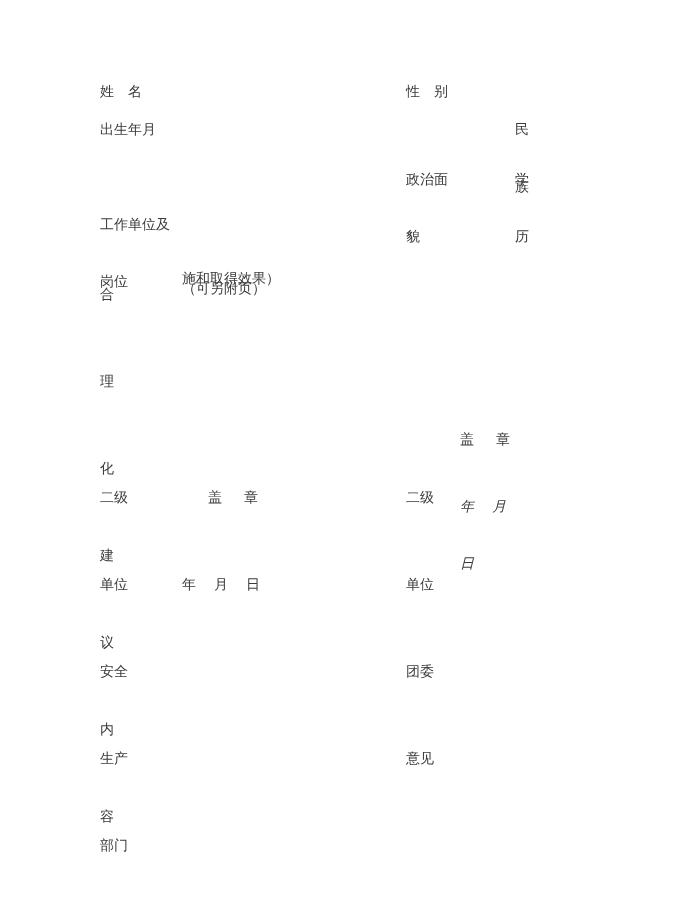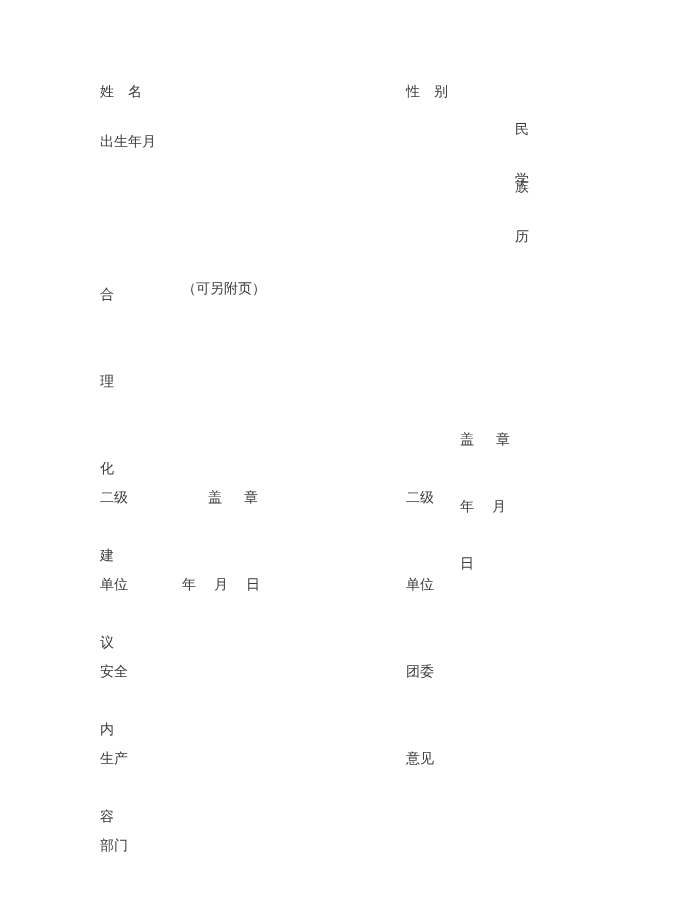--- a/index.html
+++ b/index.html
@@ -34,38 +34,47 @@
 
 <div class="page">
 
   <div class="t" style="left:100px; top:82px;">姓　名</div>
   <div class="t" style="left:406px; top:82px;text-align:right;">性　别</div>
   <div class="t lh19" style="left:515px; top:82px;">
     <div>民</div>
     <div>族</div>
   </div>
 
-  <div class="t" style="left:100px; top:132px;">出生年月</div>
+  <div class="t" style="left:100px; top:120px;">出生年月</div>
+  <div class="t lh19" style="left:406px; top:132px;">
+    <div>政治面</div>
+    <div>貌</div>
+  </div>
   <div class="t lh19" style="left:515px; top:132px;">
     <div>学</div>
     <div>历</div>
   </div>
 
+  <div class="t lh19" style="left:100px; top:177px;">
+    <div>工作单位及</div>
+    <div>岗位</div>
+  </div>
 
   <div class="t lh29" style="left:100px; top:222px;">
     <div>合</div>
     <div>理</div>
     <div>化</div>
     <div>建</div>
     <div>议</div>
     <div>内</div>
     <div>容</div>
   </div>
 
   <div class="t lh22" style="left:182px; top:224px;">
+    <div>施和取得效果）</div>
   </div>
 
   <div class="t lh22" style="left:182px; top:278px;">（可另附页）</div>
 
   <div class="t lh29" style="left:100px; top:425px;">
     <div>二级</div>
     <div>单位</div>
     <div>安全</div>
     <div>生产</div>
     <div>部门</div>
@@ -76,18 +85,18 @@
     <div class="ls2">年　月　日</div>
   </div>
 
   <div class="t lh29" style="left:406px; top:425px;">
     <div>二级</div>
     <div>单位</div>
     <div>团委</div>
     <div>意见</div>
   </div>
   <div class="t lh29 ls4" style="left:460px; top:425px;">盖　章</div>
-  <div class="t lh19" style="left:460px; top:459px;">
+  <div class="t lh19" style="left:460px; top:459px;font-style:italic;">
     <div class="ls2">年　月</div>
     <div class="ls2">日</div>
   </div>
 
 </div>
 
 </body></html>

